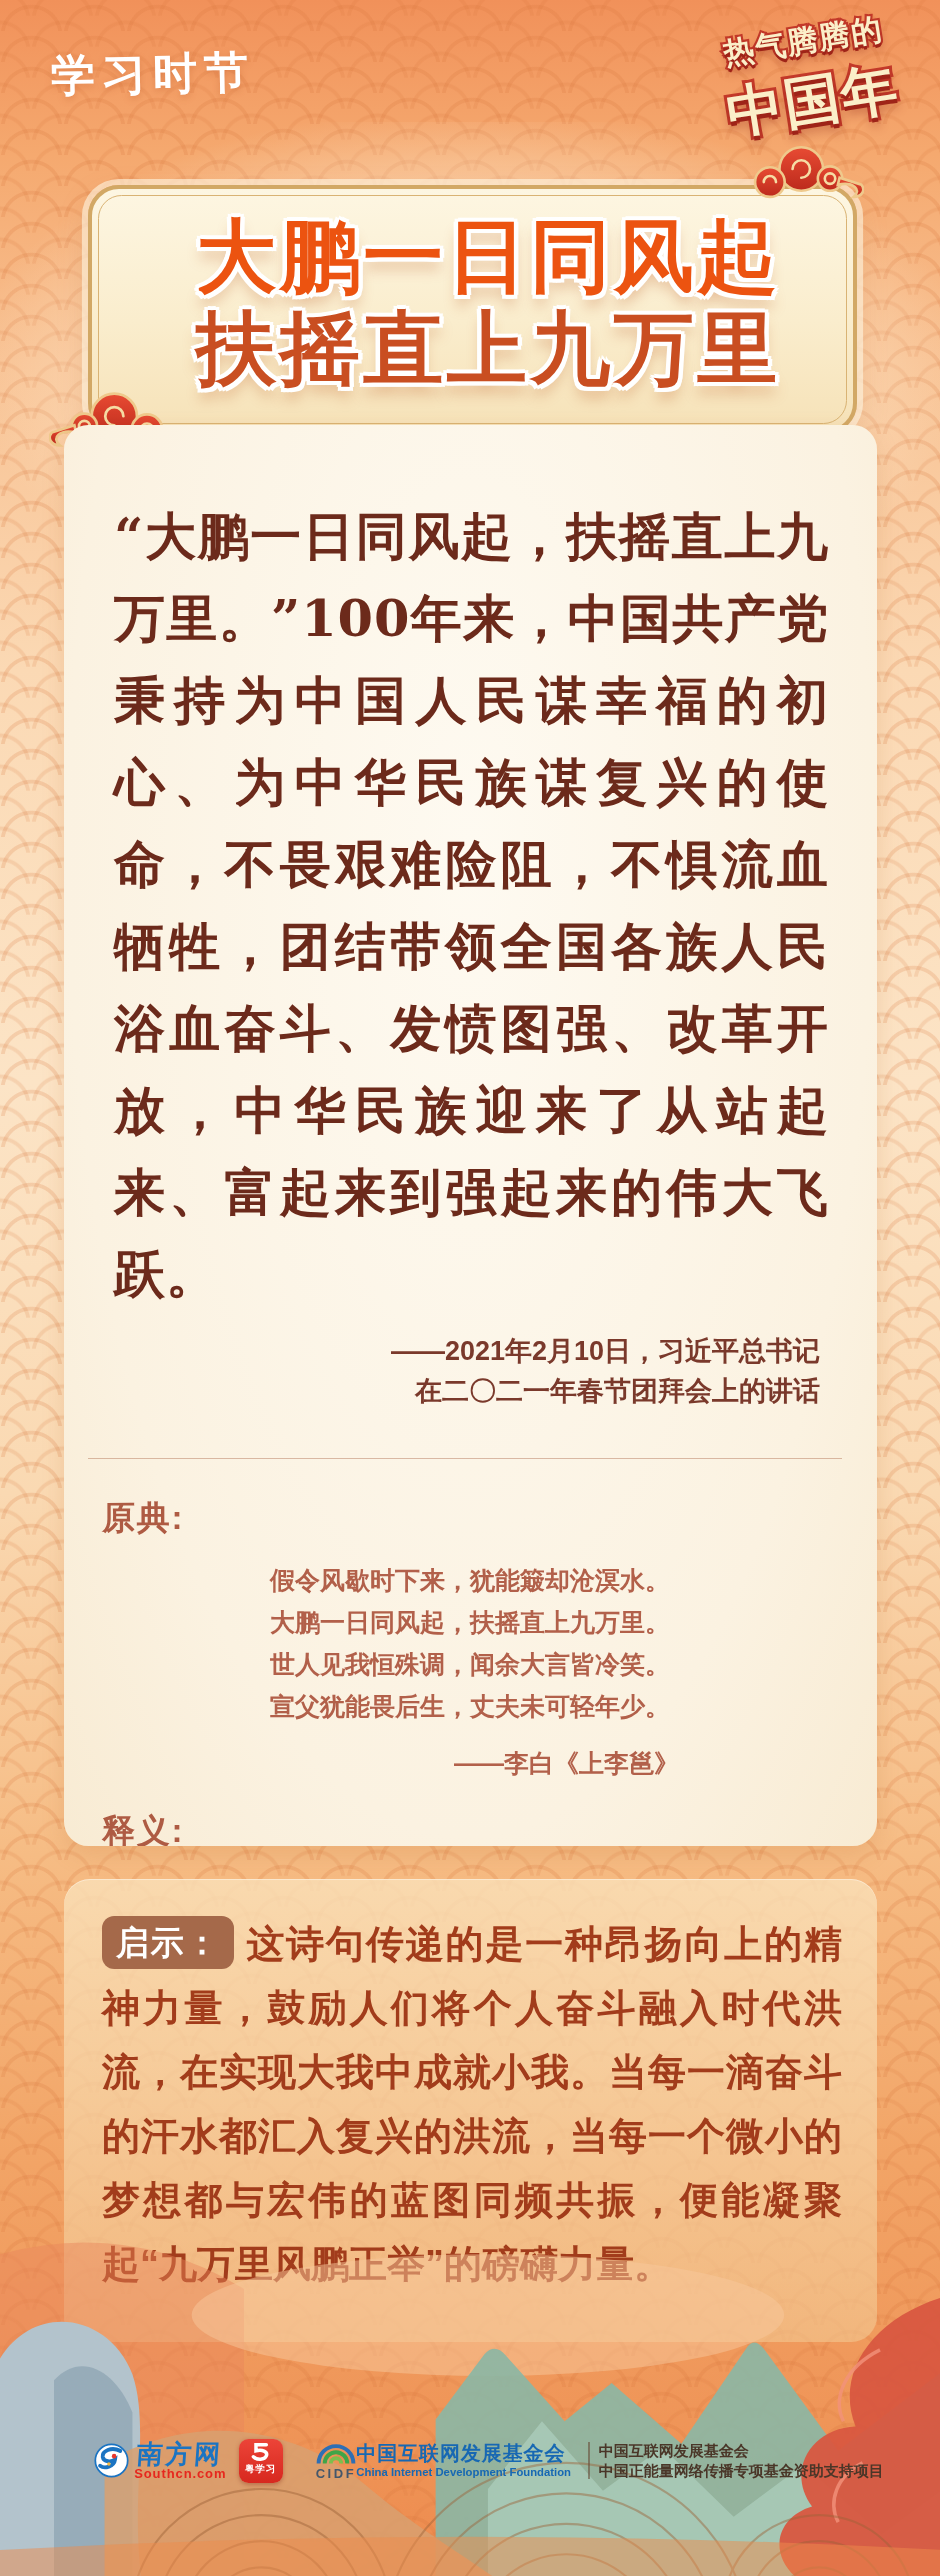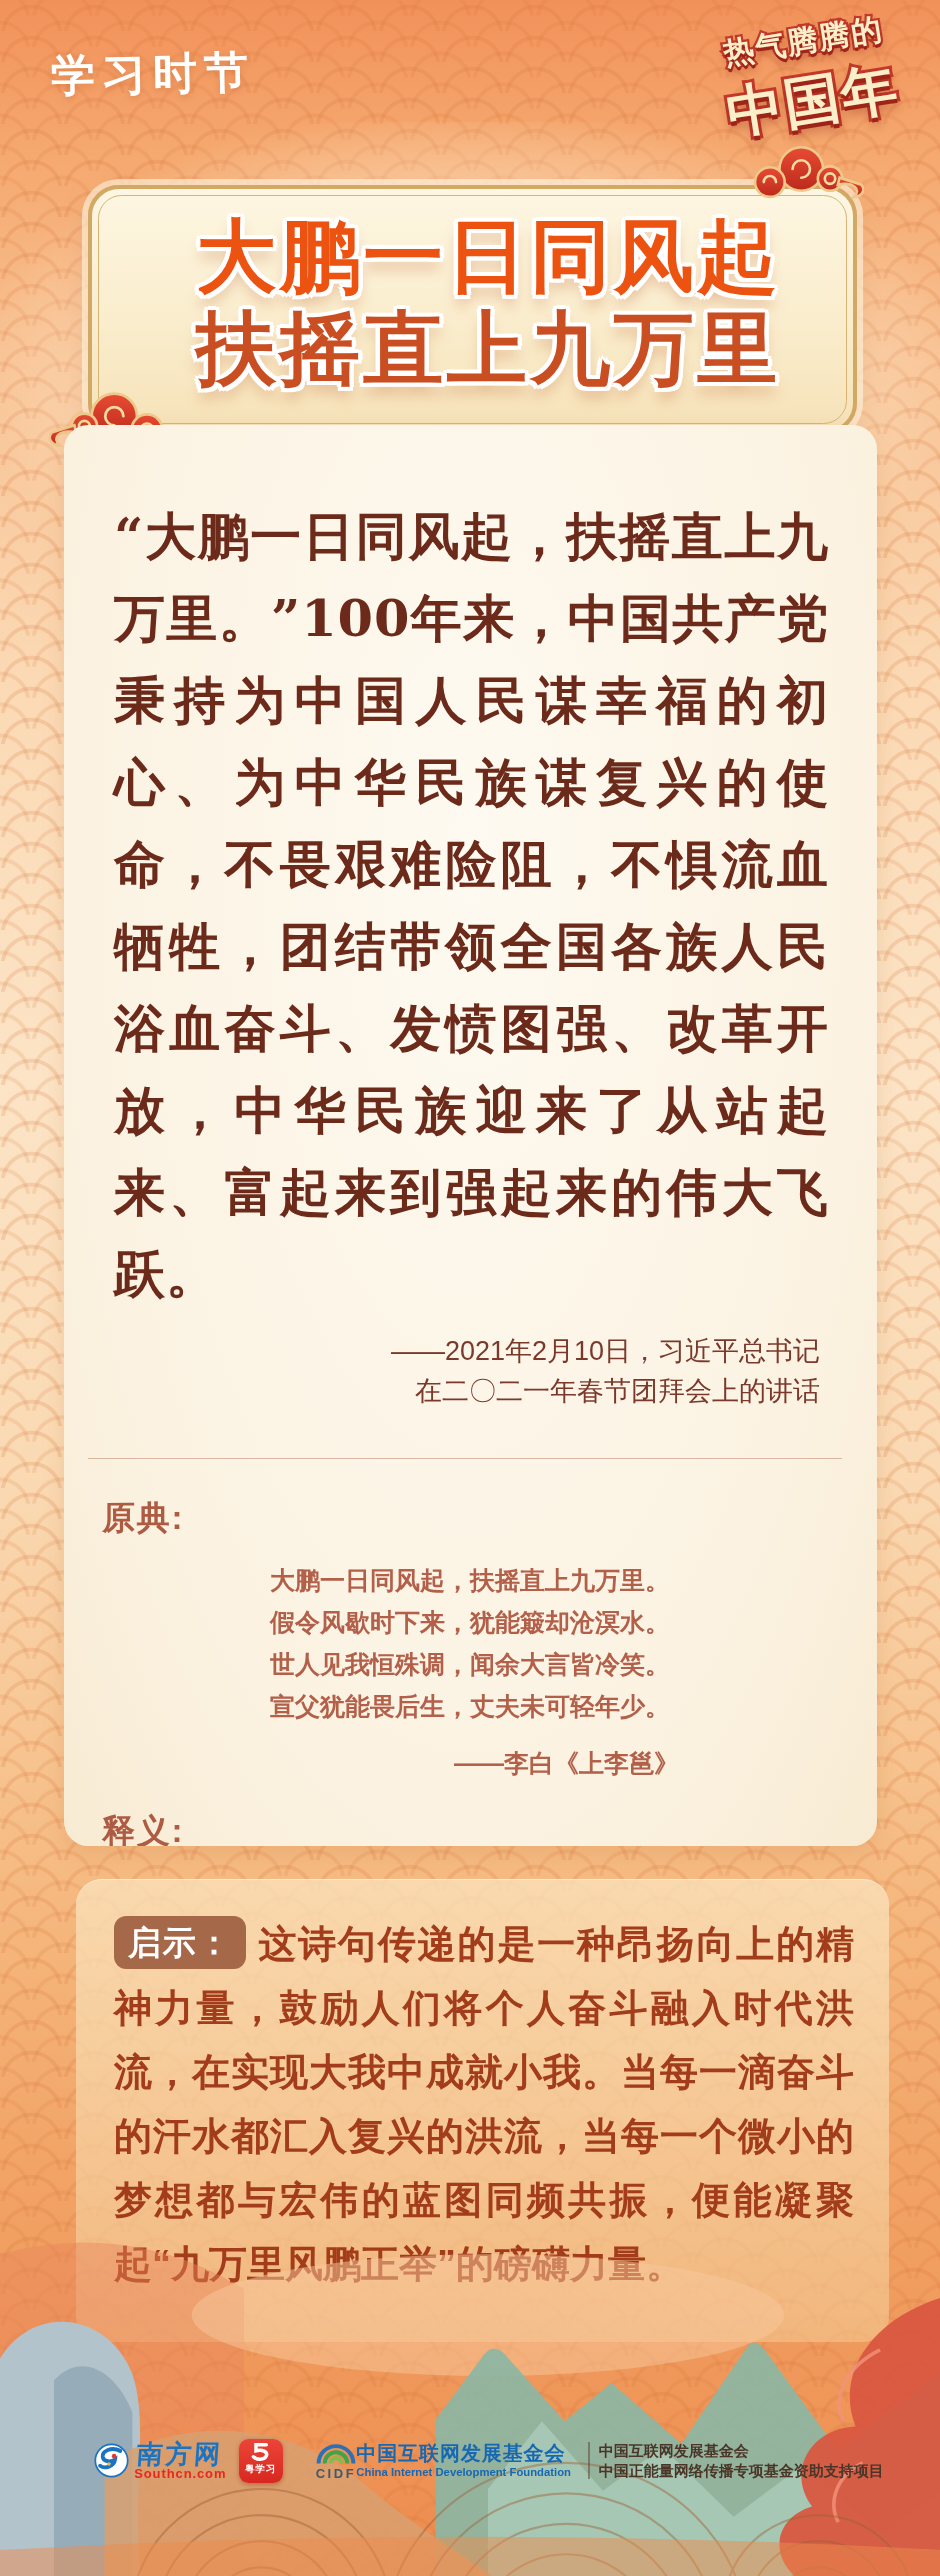--- a/index.html
+++ b/index.html
@@ -40,29 +40,29 @@
   .cloud{position:absolute;pointer-events:none;}
   .cloud-tr{left:742px;top:141px;width:122px;height:70px;}
   .cloud-bl{left:49px;top:387px;width:127px;height:73px;transform:scaleX(-1);}
 
   
   .card{position:absolute;left:64px;top:425px;width:813px;height:1421px;box-sizing:border-box;
     border-radius:24.4px;background:radial-gradient(ellipse at 50% 30%,#FEFAF1 0%,#FBF2E1 70%,#F8EBD3 100%);
     box-shadow:0 8.7px 22.6px rgba(190,110,50,.18);overflow:hidden;}
   .quote{margin:70px 48px 0 50px;font-family:"DejaVu Serif","Liberation Serif",serif;
     font-size:51px;line-height:82px;font-weight:700;color:#6C2A1B;text-align:justify;letter-spacing:0.9px;}
-  .attr{margin:15.7px 57px 0 0;text-align:right;font-size:27px;font-weight:400;color:#7A392B;line-height:40px;}
+  .attr{margin:15.7px 57px 0 0;text-align:right;font-size:27px;font-weight:700;color:#7A392B;line-height:40px;}
   .divider{margin:47px 35px 0 24.4px;height:1.7px;background:rgba(176,110,82,.45);}
   .sec-h{margin:37px 0 0 38px;font-size:33px;font-weight:900;color:#AE5B43;letter-spacing:1.7px;}
   .poem{margin:17.4px 0 0 206px;width:409px;font-size:25px;line-height:42px;font-weight:600;color:#B2604A;}
   .poem-src{margin-top:15.7px;text-align:right;font-size:25px;font-weight:600;color:#B2604A;}
   .sec-h.shiyi{margin-top:24.4px;}
 
   
-  .insight{position:absolute;left:76px;top:1879px;width:813px;height:463px;box-sizing:border-box;border-radius:26px;
+  .insight{position:absolute;left:64px;top:1879px;width:813px;height:463px;box-sizing:border-box;border-radius:26px;
     background:linear-gradient(180deg,rgba(250,224,184,.82) 0%,rgba(243,199,144,.62) 100%);
     box-shadow:inset 0 0.9px 0 rgba(255,255,255,.4);}
   .insight-p{margin:33px 35px 0 38px;font-size:38px;line-height:64px;font-weight:800;color:#A23C1B;text-align:justify;}
   .insight-badge{display:inline-block;background:#A5694A;color:#FFFFFF;font-size:33px;font-weight:800;
     line-height:1;padding:9.6px 14px 10.5px;border-radius:12.2px;margin-right:10.5px;vertical-align:3.5px;letter-spacing:1.7px;}
 
   
   .art{position:absolute;left:0;bottom:0;width:941px;height:374px;pointer-events:none;}
 
   
@@ -147,22 +147,22 @@
   <div class="card">
     <div class="quote">“大鹏一日同风起，扶摇直上九万里。”100年来，中国共产党秉持为中国人民谋幸福的初心、为中华民族谋复兴的使命，不畏艰难险阻，不惧流血牺牲，团结带领全国各族人民浴血奋斗、发愤图强、改革开放，中华民族迎来了从站起来、富起来到强起来的伟大飞跃。</div>
     <div class="attr">
       <div>——2021年2月10日，习近平总书记</div>
       <div>在二〇二一年春节团拜会上的讲话</div>
     </div>
     <div class="divider"></div>
 
     <div class="sec-h">原典:</div>
     <div class="poem">
+      <div>假令风歇时下来，犹能簸却沧溟水。</div>
       <div>大鹏一日同风起，扶摇直上九万里。</div>
-      <div>假令风歇时下来，犹能簸却沧溟水。</div>
       <div>世人见我恒殊调，闻余大言皆冷笑。</div>
       <div>宣父犹能畏后生，丈夫未可轻年少。</div>
       <div class="poem-src">——李白《上李邕》</div>
     </div>
 
     <div class="sec-h shiyi">释义:</div>
 
   </div>
 
   <div class="insight">

